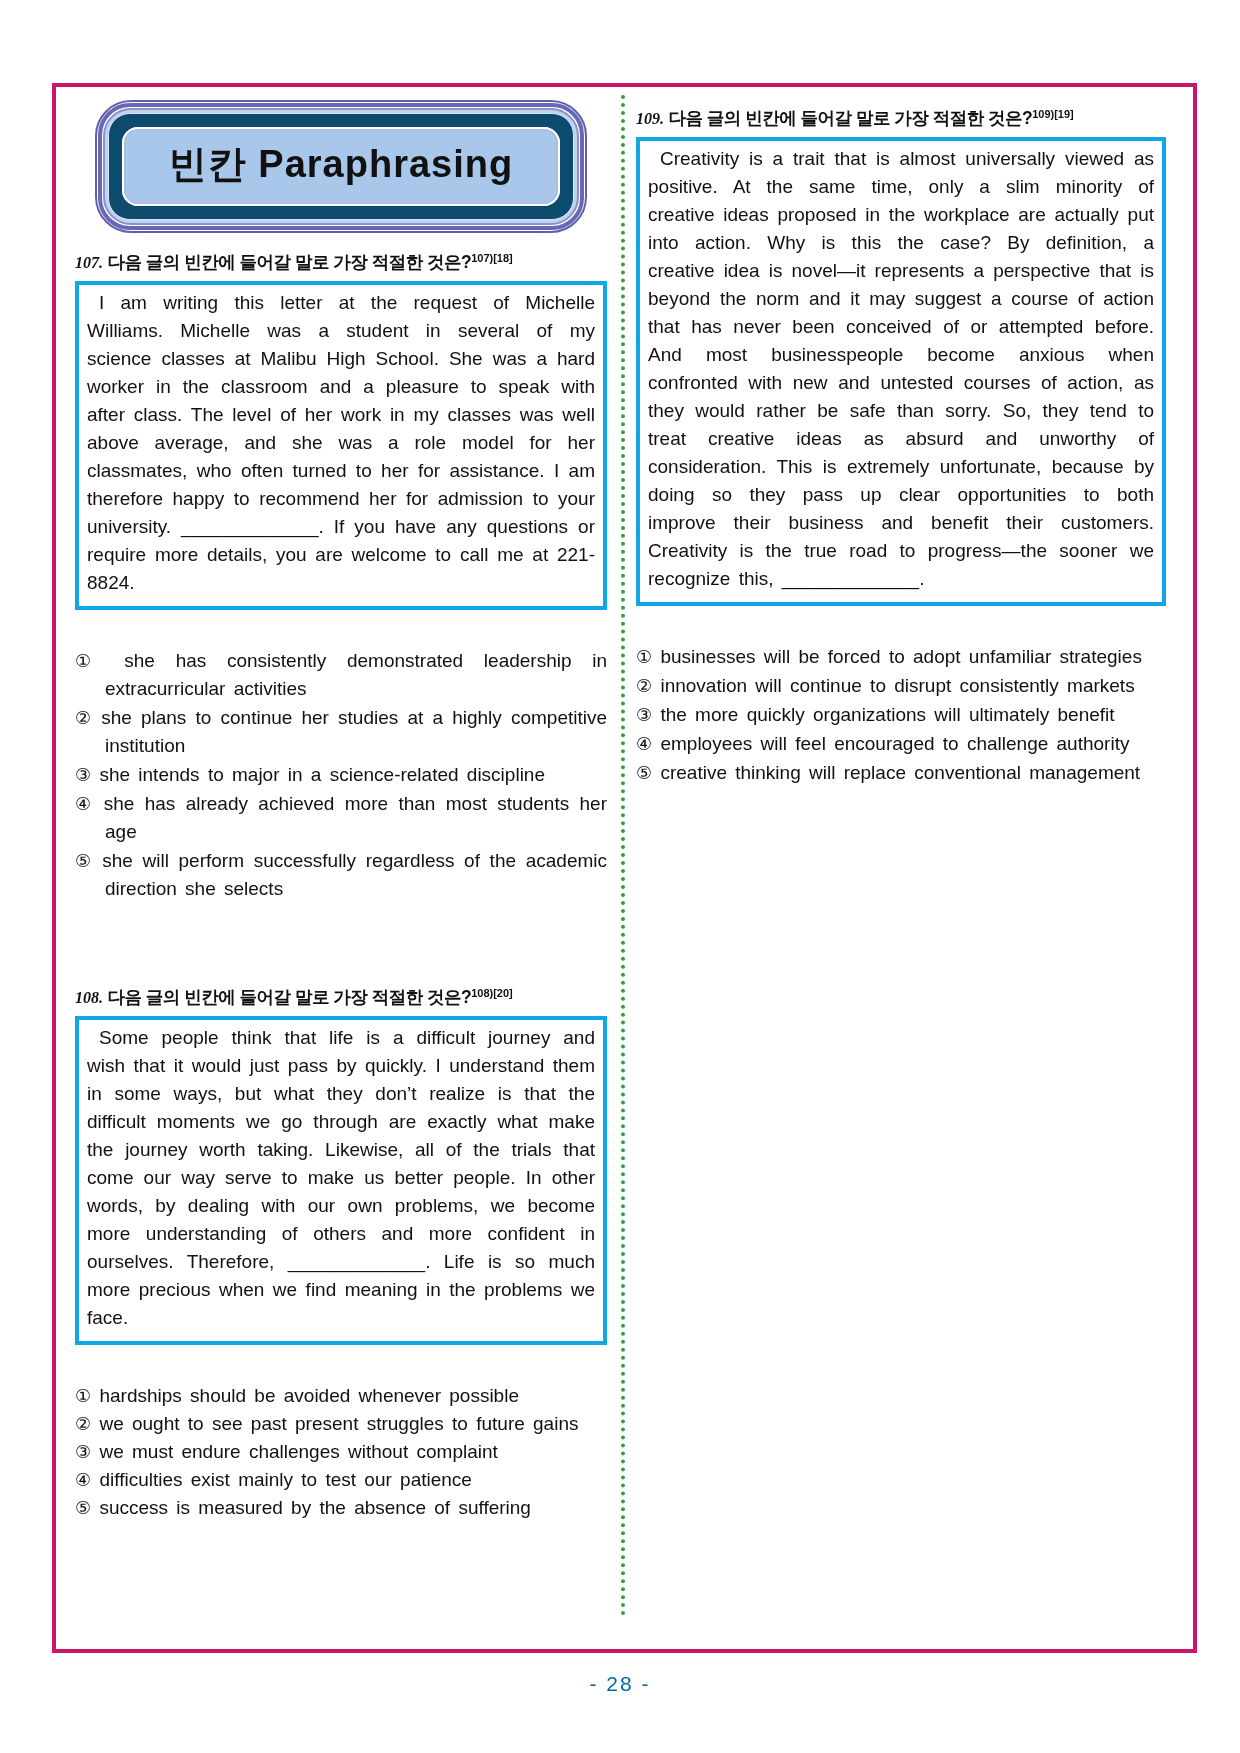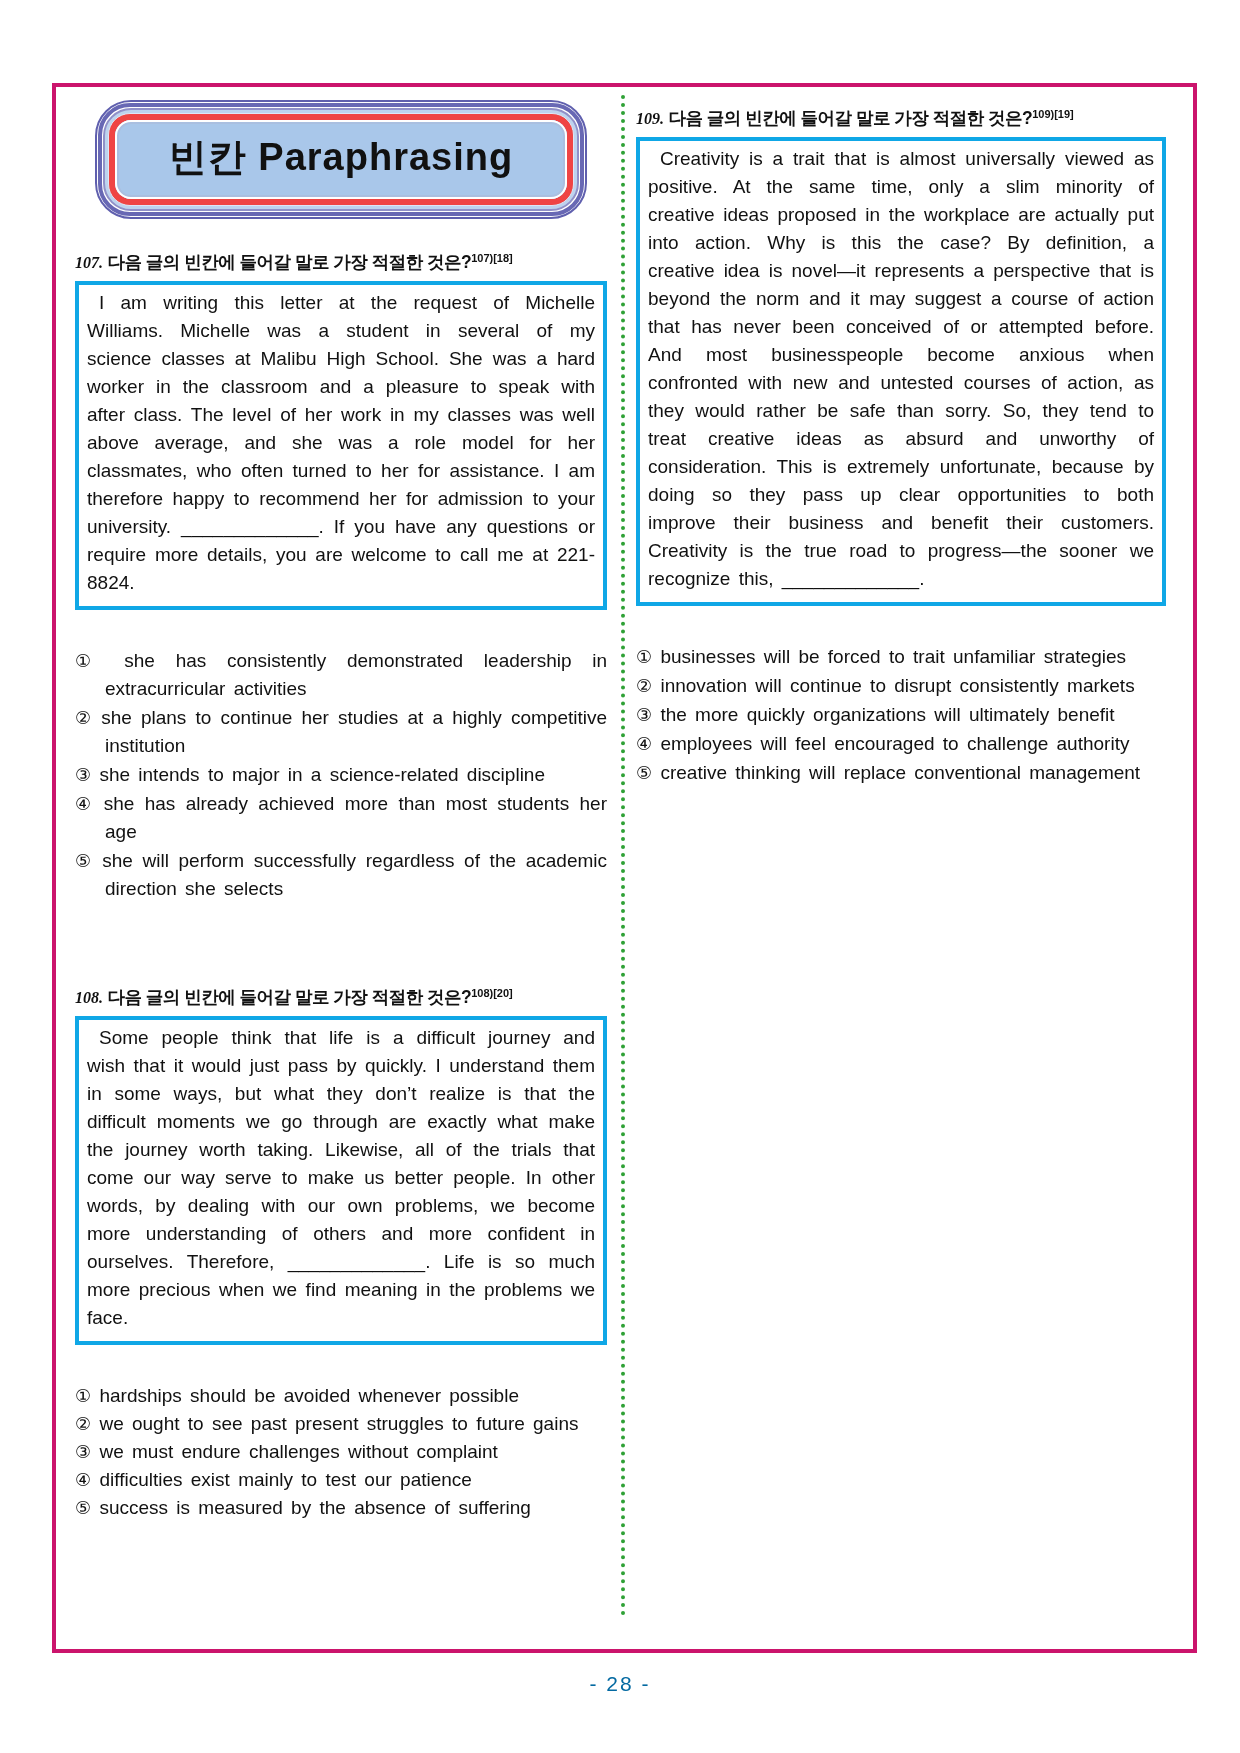--- a/index.html
+++ b/index.html
@@ -10,21 +10,21 @@
   }
   .frame{
     position:absolute;left:52px;top:83px;width:1145px;height:1570px;
     border:4px solid #cb146c;box-sizing:border-box;
   }
   
   .banner-wrap{position:absolute;left:95px;top:100px;width:492px;}
   .b1{border:2px solid #5f5fae;border-radius:36px;padding:1px;background:#fff;}
   .b2{border:4px solid #6868b4;border-radius:32px;padding:1px;background:#fff;}
   .b3{border:2px solid #9090c8;border-radius:28px;padding:3px;background:#bdd3ee;}
-  .b4{background:#ef4444;border:1px solid #dde6f6;border-radius:22px;padding:6px;}
+  .b4{background:#0c4a6e;border:1px solid #dde6f6;border-radius:22px;padding:13px;}
   .banner-inner{
     background:#a9c7ea;border-radius:16px;
     box-shadow:inset 0 0 0 2px #ffffff, inset 0 0 0 4px #aabfe0;
     text-align:center;font-size:38px;font-weight:bold;
     padding:12px 0 16px 0;letter-spacing:1px;
   }
   
   .col-left{position:absolute;left:75px;top:250px;width:532px;}
   .col-right{position:absolute;left:636px;top:106px;width:530px;}
   .divider{position:absolute;left:621px;top:95px;height:1522px;width:0;
@@ -146,21 +146,21 @@
     <div class="qheader">
       <span class="qnum">109.</span>
       <span class="qko">다음 글의 빈칸에 들어갈 말로 가장 적절한 것은?</span><span class="qsup">109)[19]</span>
     </div>
     <div class="pbox">
       <span>Creativity is a trait that is almost universally viewed as positive. At the same time, only a slim minority of creative ideas proposed in the workplace are actually put into action. Why is this the case? By definition, a creative idea is novel—it represents a perspective that is beyond the norm and it may suggest a course of action that has never been conceived of or attempted before. And most businesspeople become anxious when confronted with new and untested courses of action, as they would rather be safe than sorry. So, they tend to treat creative ideas as absurd and unworthy of consideration. This is extremely unfortunate, because by doing so they pass up clear opportunities to both improve their business and benefit their customers. Creativity is the true road to progress—the sooner we recognize this, _____________.</span>
     </div>
     <div class="choices">
       <div class="choice">
         <span class="cnum">①</span>
-        <span>businesses will be forced to trait unfamiliar strategies</span>
+        <span>businesses will be forced to adopt unfamiliar strategies</span>
       </div>
       <div class="choice">
         <span class="cnum">②</span>
         <span>innovation will continue to disrupt consistently markets</span>
       </div>
       <div class="choice">
         <span class="cnum">③</span>
         <span>the more quickly organizations will ultimately benefit</span>
       </div>
       <div class="choice">

